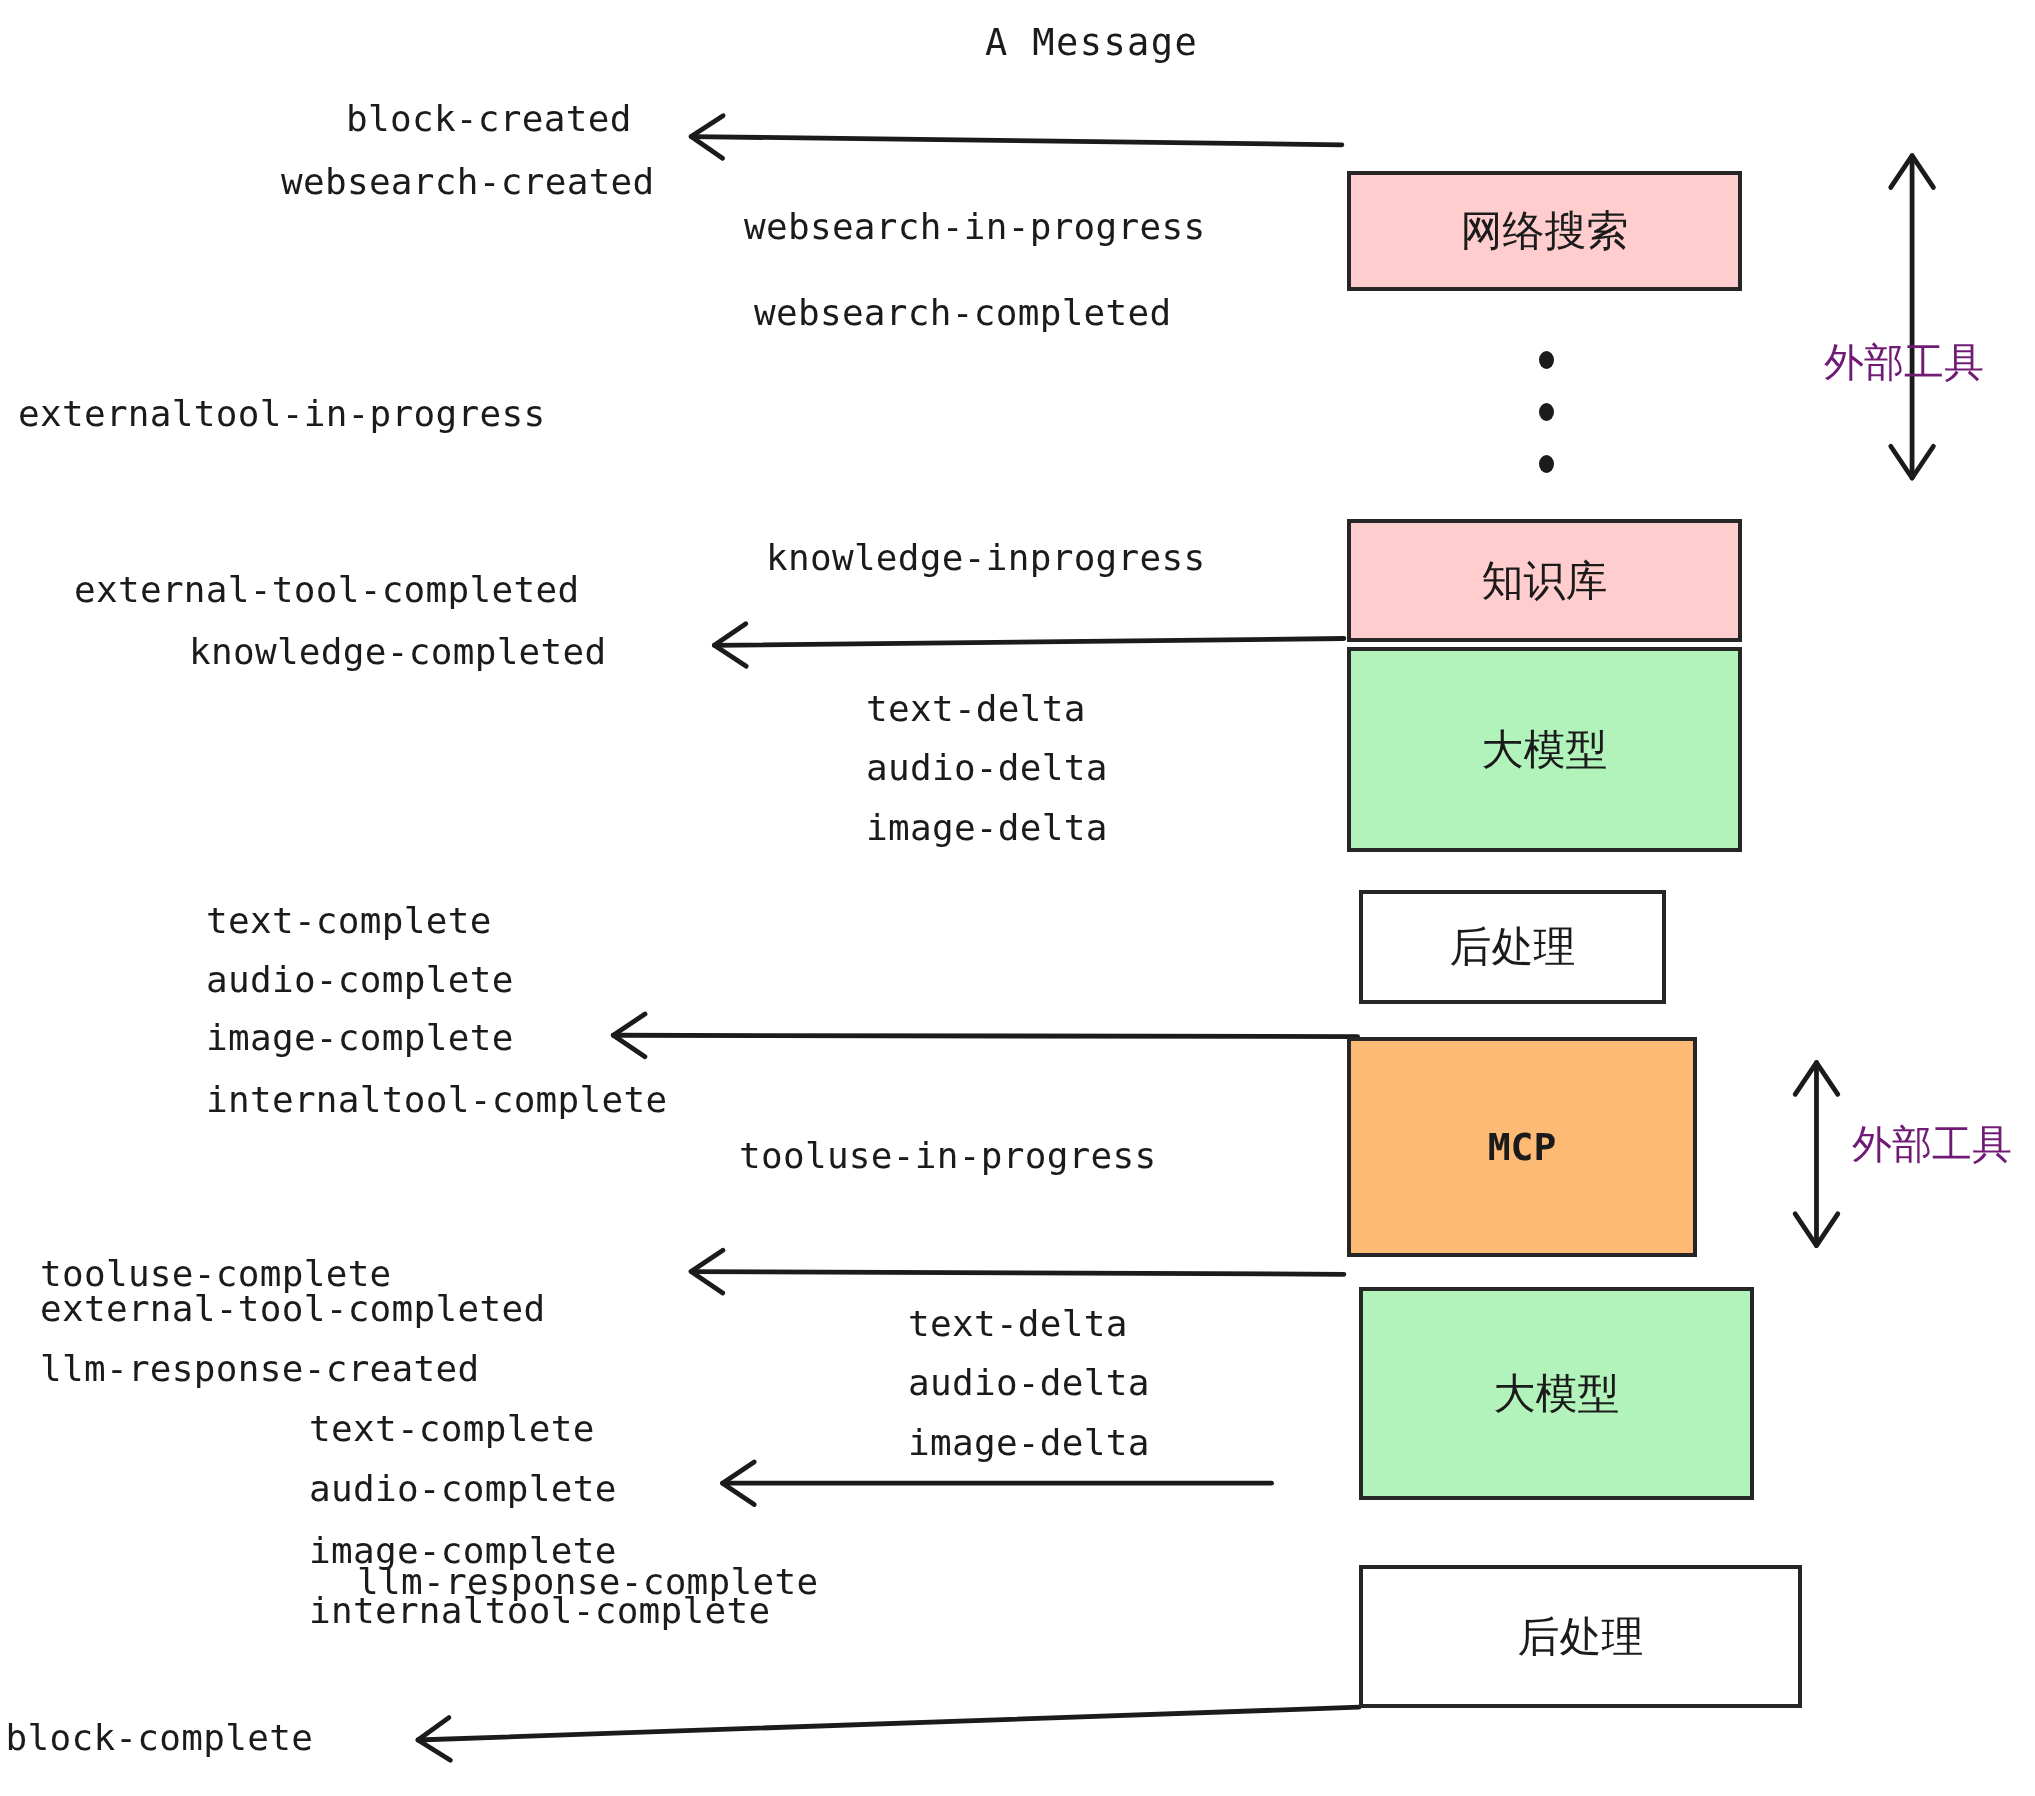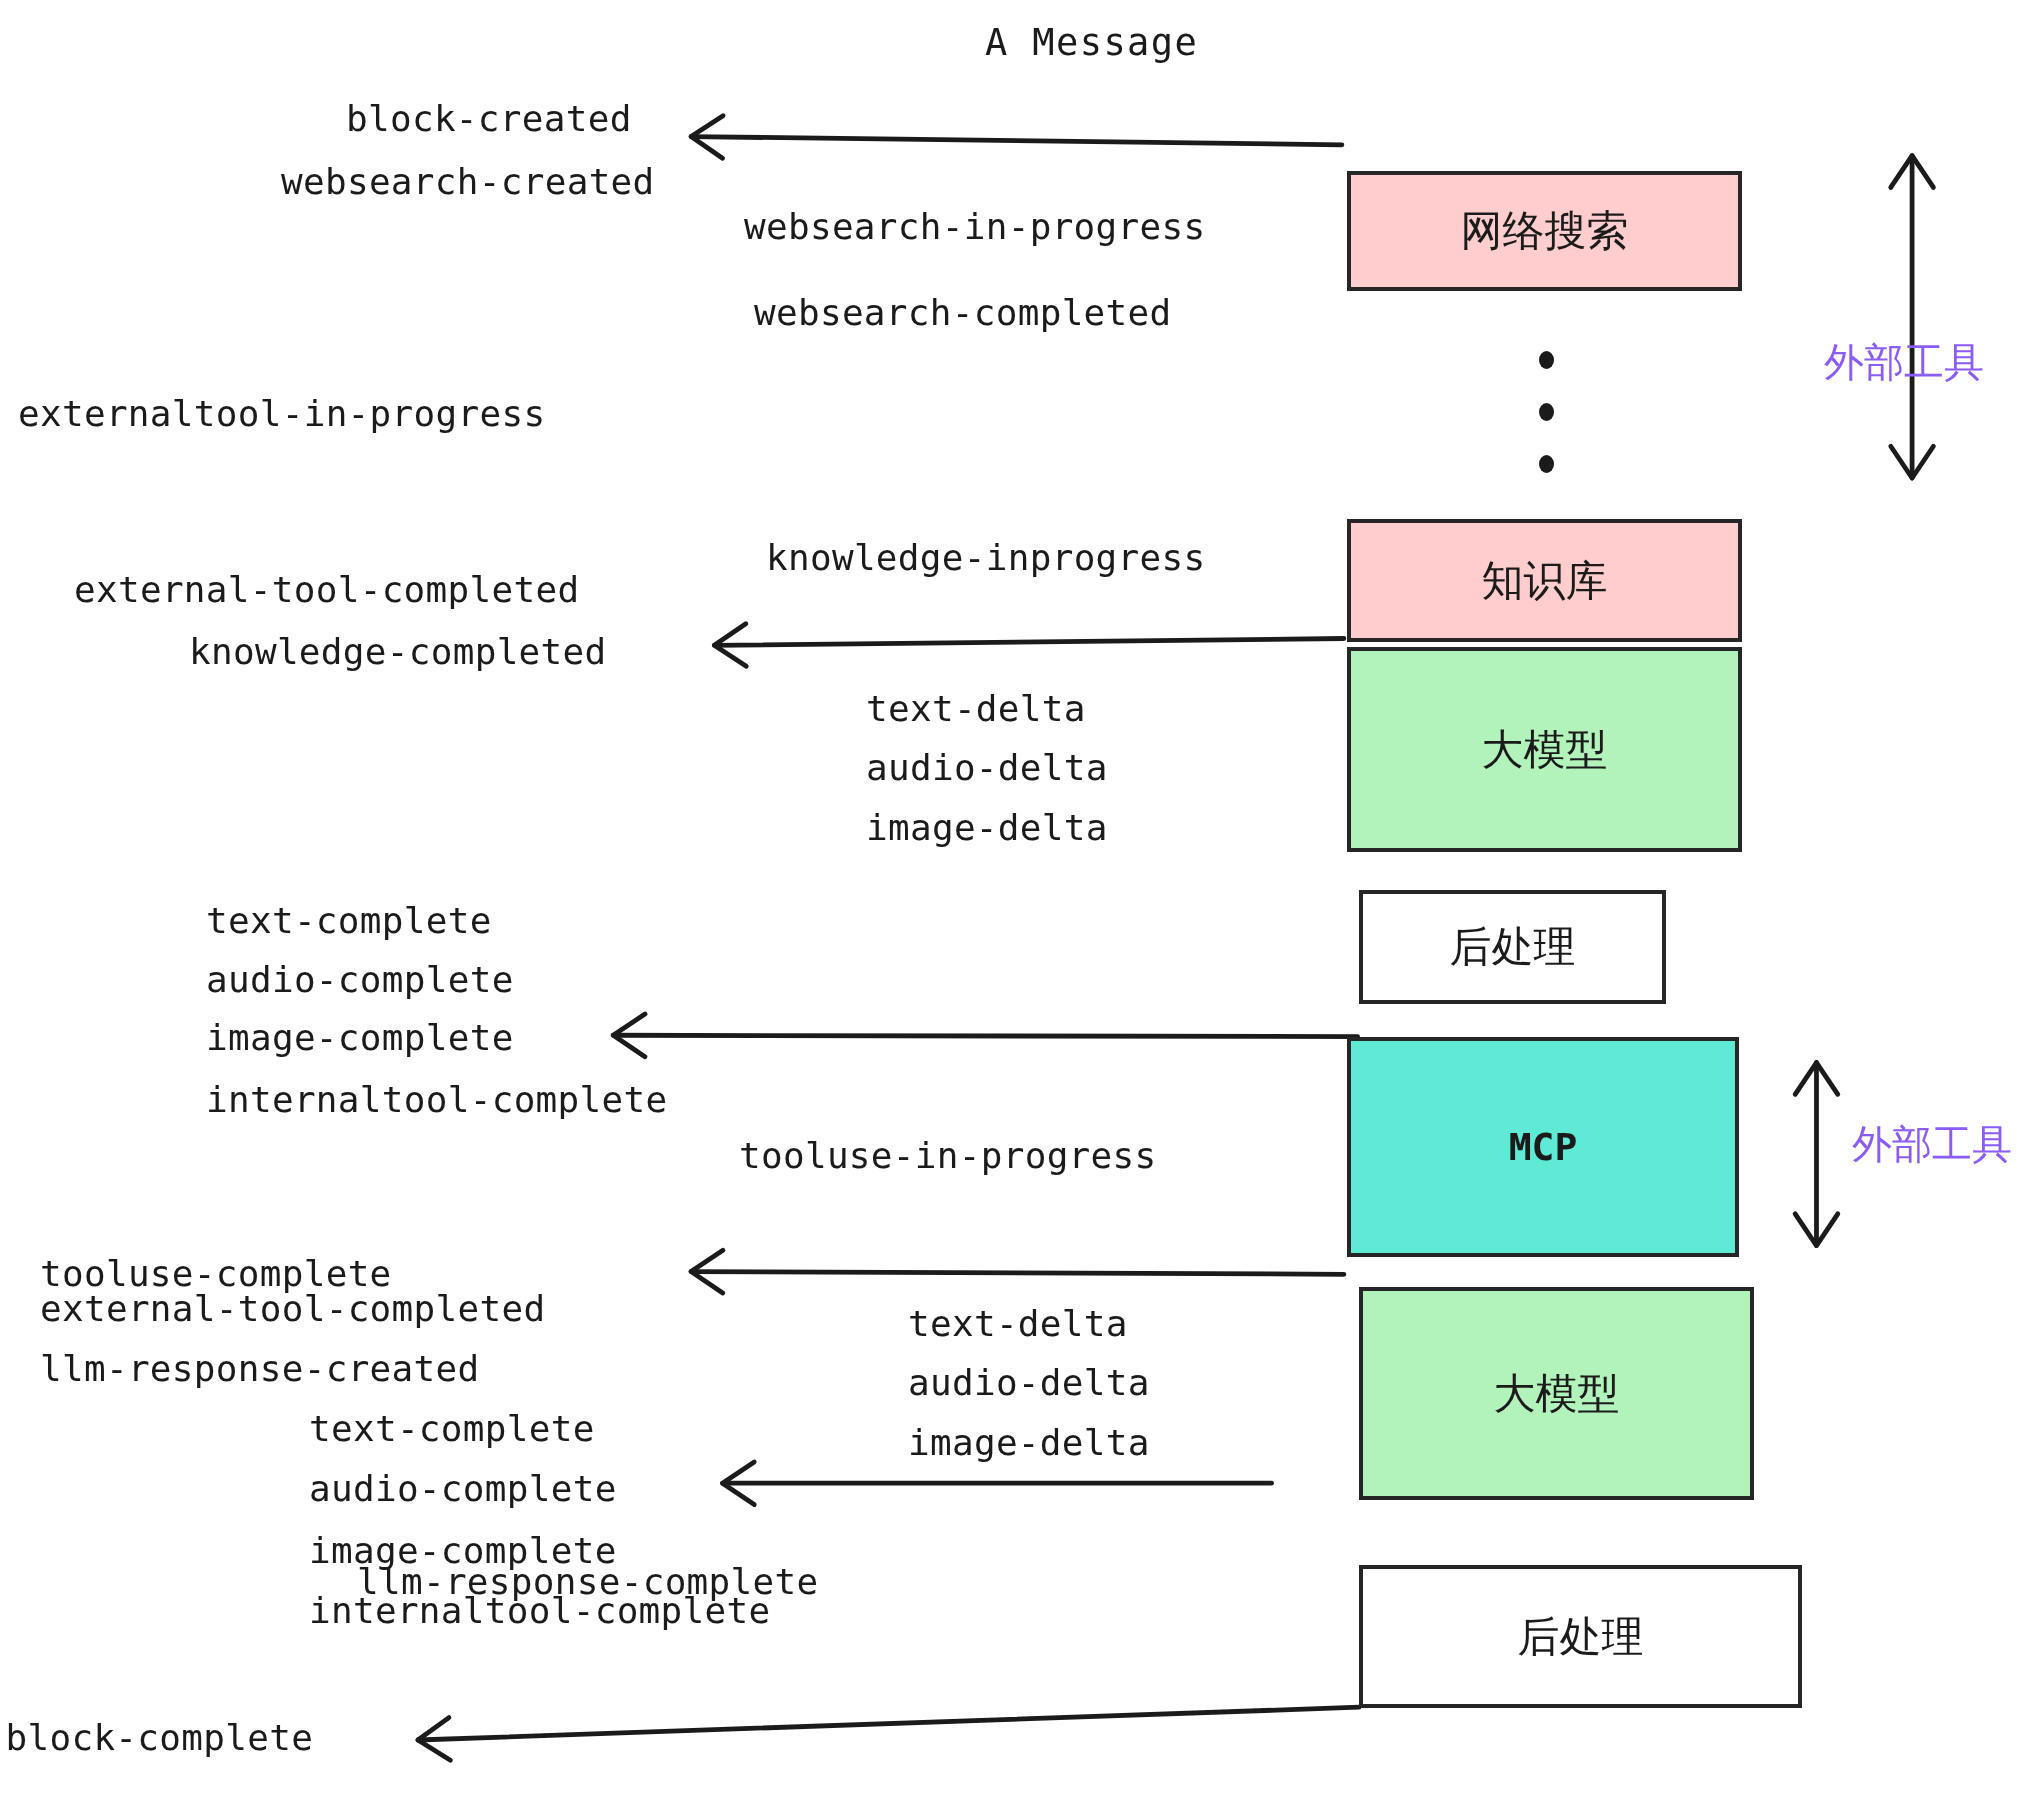--- a/index.html
+++ b/index.html
@@ -47,21 +47,21 @@
   .box.mono {
     font-family: "DejaVu Sans Mono", "Liberation Mono", monospace;
     font-size: 38px;
     font-weight: bold;
   }
   .grouplabel {
     position: absolute;
     white-space: nowrap;
     font-family: "DejaVu Sans", "Liberation Sans", sans-serif;
     font-size: 40px;
-    color: #8b5cf6;
+    color: #701a75;
   }
   .dots {
     position: absolute;
     display: flex;
     flex-direction: column;
     align-items: center;
     justify-content: space-between;
   }
   .dot {
     width: 15px;
@@ -124,21 +124,21 @@
       </g>
   </svg>
 
   <div class="title" style="left:985px; top:20.5px;">A Message</div>
 
   <div id="nodes-layer">
       <div class="box" style="left: 1347px; top: 171px; width: 395px; height: 120px; background: rgb(255, 205, 205);">网络搜索</div>
       <div class="box" style="left: 1347px; top: 519px; width: 395px; height: 123px; background: rgb(255, 205, 205);">知识库</div>
       <div class="box" style="left: 1347px; top: 647px; width: 395px; height: 205px; background: rgb(178, 242, 187);">大模型</div>
       <div class="box" style="left: 1359px; top: 890px; width: 307px; height: 114px; background: rgb(255, 255, 255);">后处理</div>
-      <div class="box mono" style="left: 1347px; top: 1037px; width: 392px; height: 220px; background: #5eead4;">MCP</div>
+      <div class="box mono" style="left: 1347px; top: 1037px; width: 350px; height: 220px; background: #fdba74;">MCP</div>
       <div class="box" style="left: 1359px; top: 1287px; width: 395px; height: 213px; background: rgb(178, 242, 187);">大模型</div>
       <div class="box" style="left: 1359px; top: 1565px; width: 443px; height: 143px; background: rgb(255, 255, 255);">后处理</div>
     </div>
   <div id="events-layer">
       <div class="evt" style="left: 306px; top: 101px; margin-left: 40px;">block-created</div>
       <div class="evt" style="left: 281px; top: 164px;">websearch-created</div>
       <div class="evt" style="left: 744px; top: 209px;">websearch-in-progress</div>
       <div class="evt" style="left: 754px; top: 295px;">websearch-completed</div>
       <div class="evt" style="left: 18px; top: 396px;">externaltool-in-progress</div>
       <div class="evt" style="left: 766px; top: 540px;">knowledge-inprogress</div>

